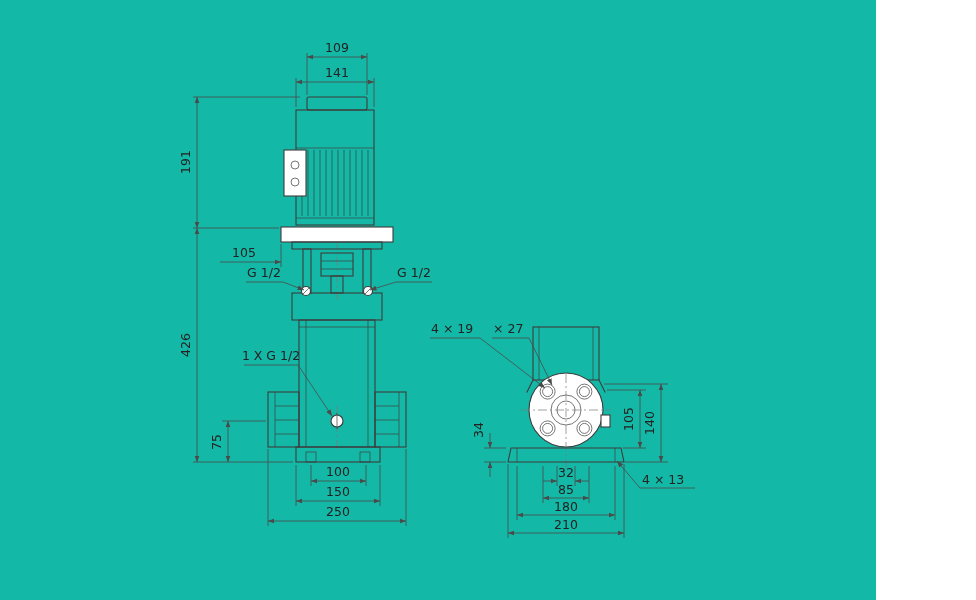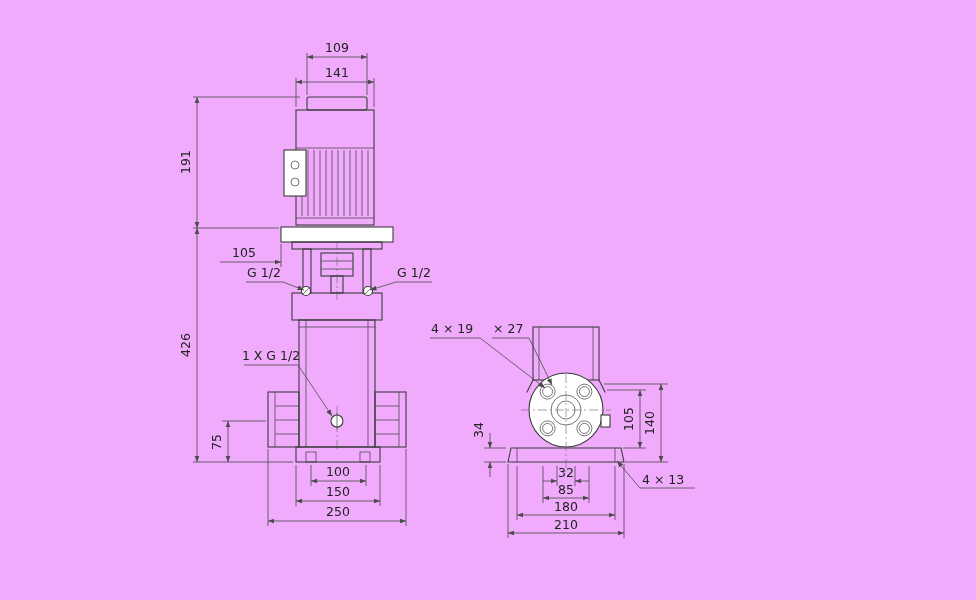--- a/index.html
+++ b/index.html
@@ -1,16 +1,16 @@
 <!DOCTYPE html>
 <html><head>
 <meta charset="utf-8">
 <style>
   html,body{margin:0;padding:0;background:#ffffff;}
-  .canvas{position:relative;width:976px;height:600px;background:#f0abfc;overflow:hidden;}
+  .canvas{position:relative;width:876px;height:600px;background:#14b8a6;overflow:hidden;}
   svg{display:block;}
   .outline{stroke:#3c3c3c;stroke-width:1.1;fill:none;stroke-linecap:square;}
   .thin{stroke:#3c3c3c;stroke-width:.7;fill:none;}
   .whitefill{fill:#ffffff;}
   .dim{stroke:#4a4a4a;stroke-width:.8;fill:none;}
   .cl{stroke:#787878;stroke-width:.7;fill:none;stroke-dasharray:9 3 2 3;}
   text{font-family:"DejaVu Sans","Liberation Sans",sans-serif;font-size:12.5px;fill:#222222;}
 </style>
 </head>
 <body>

